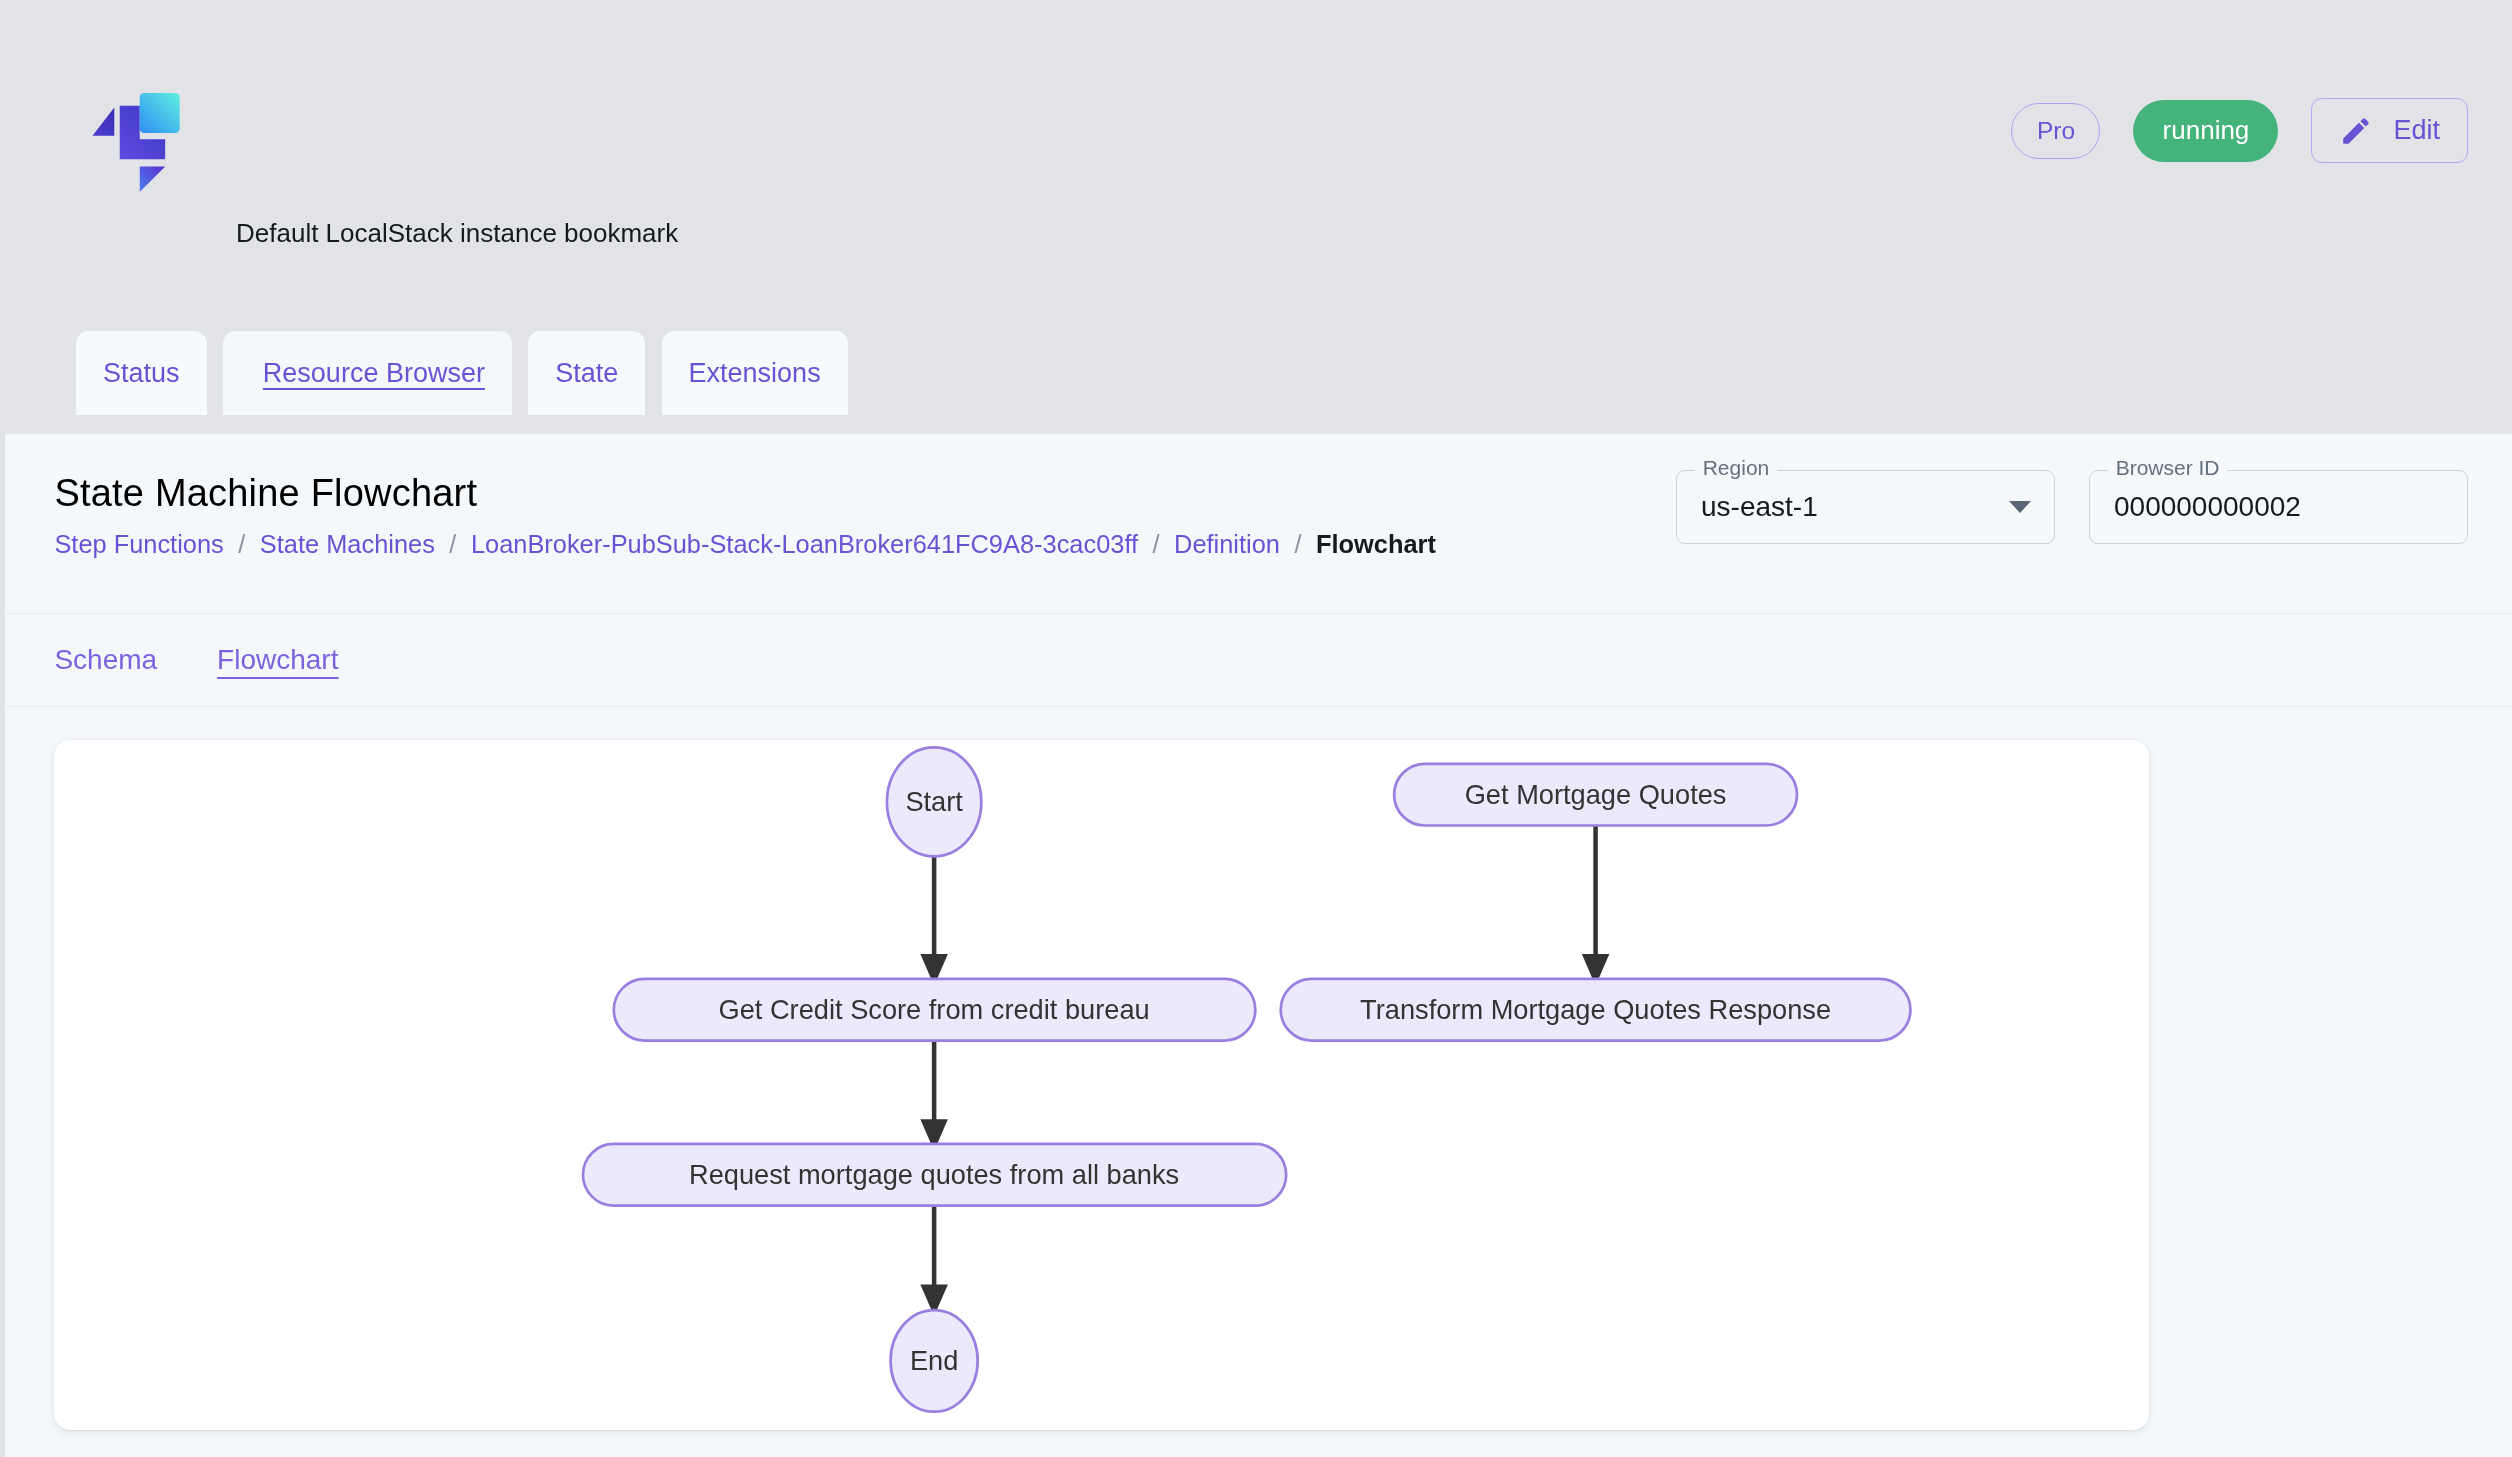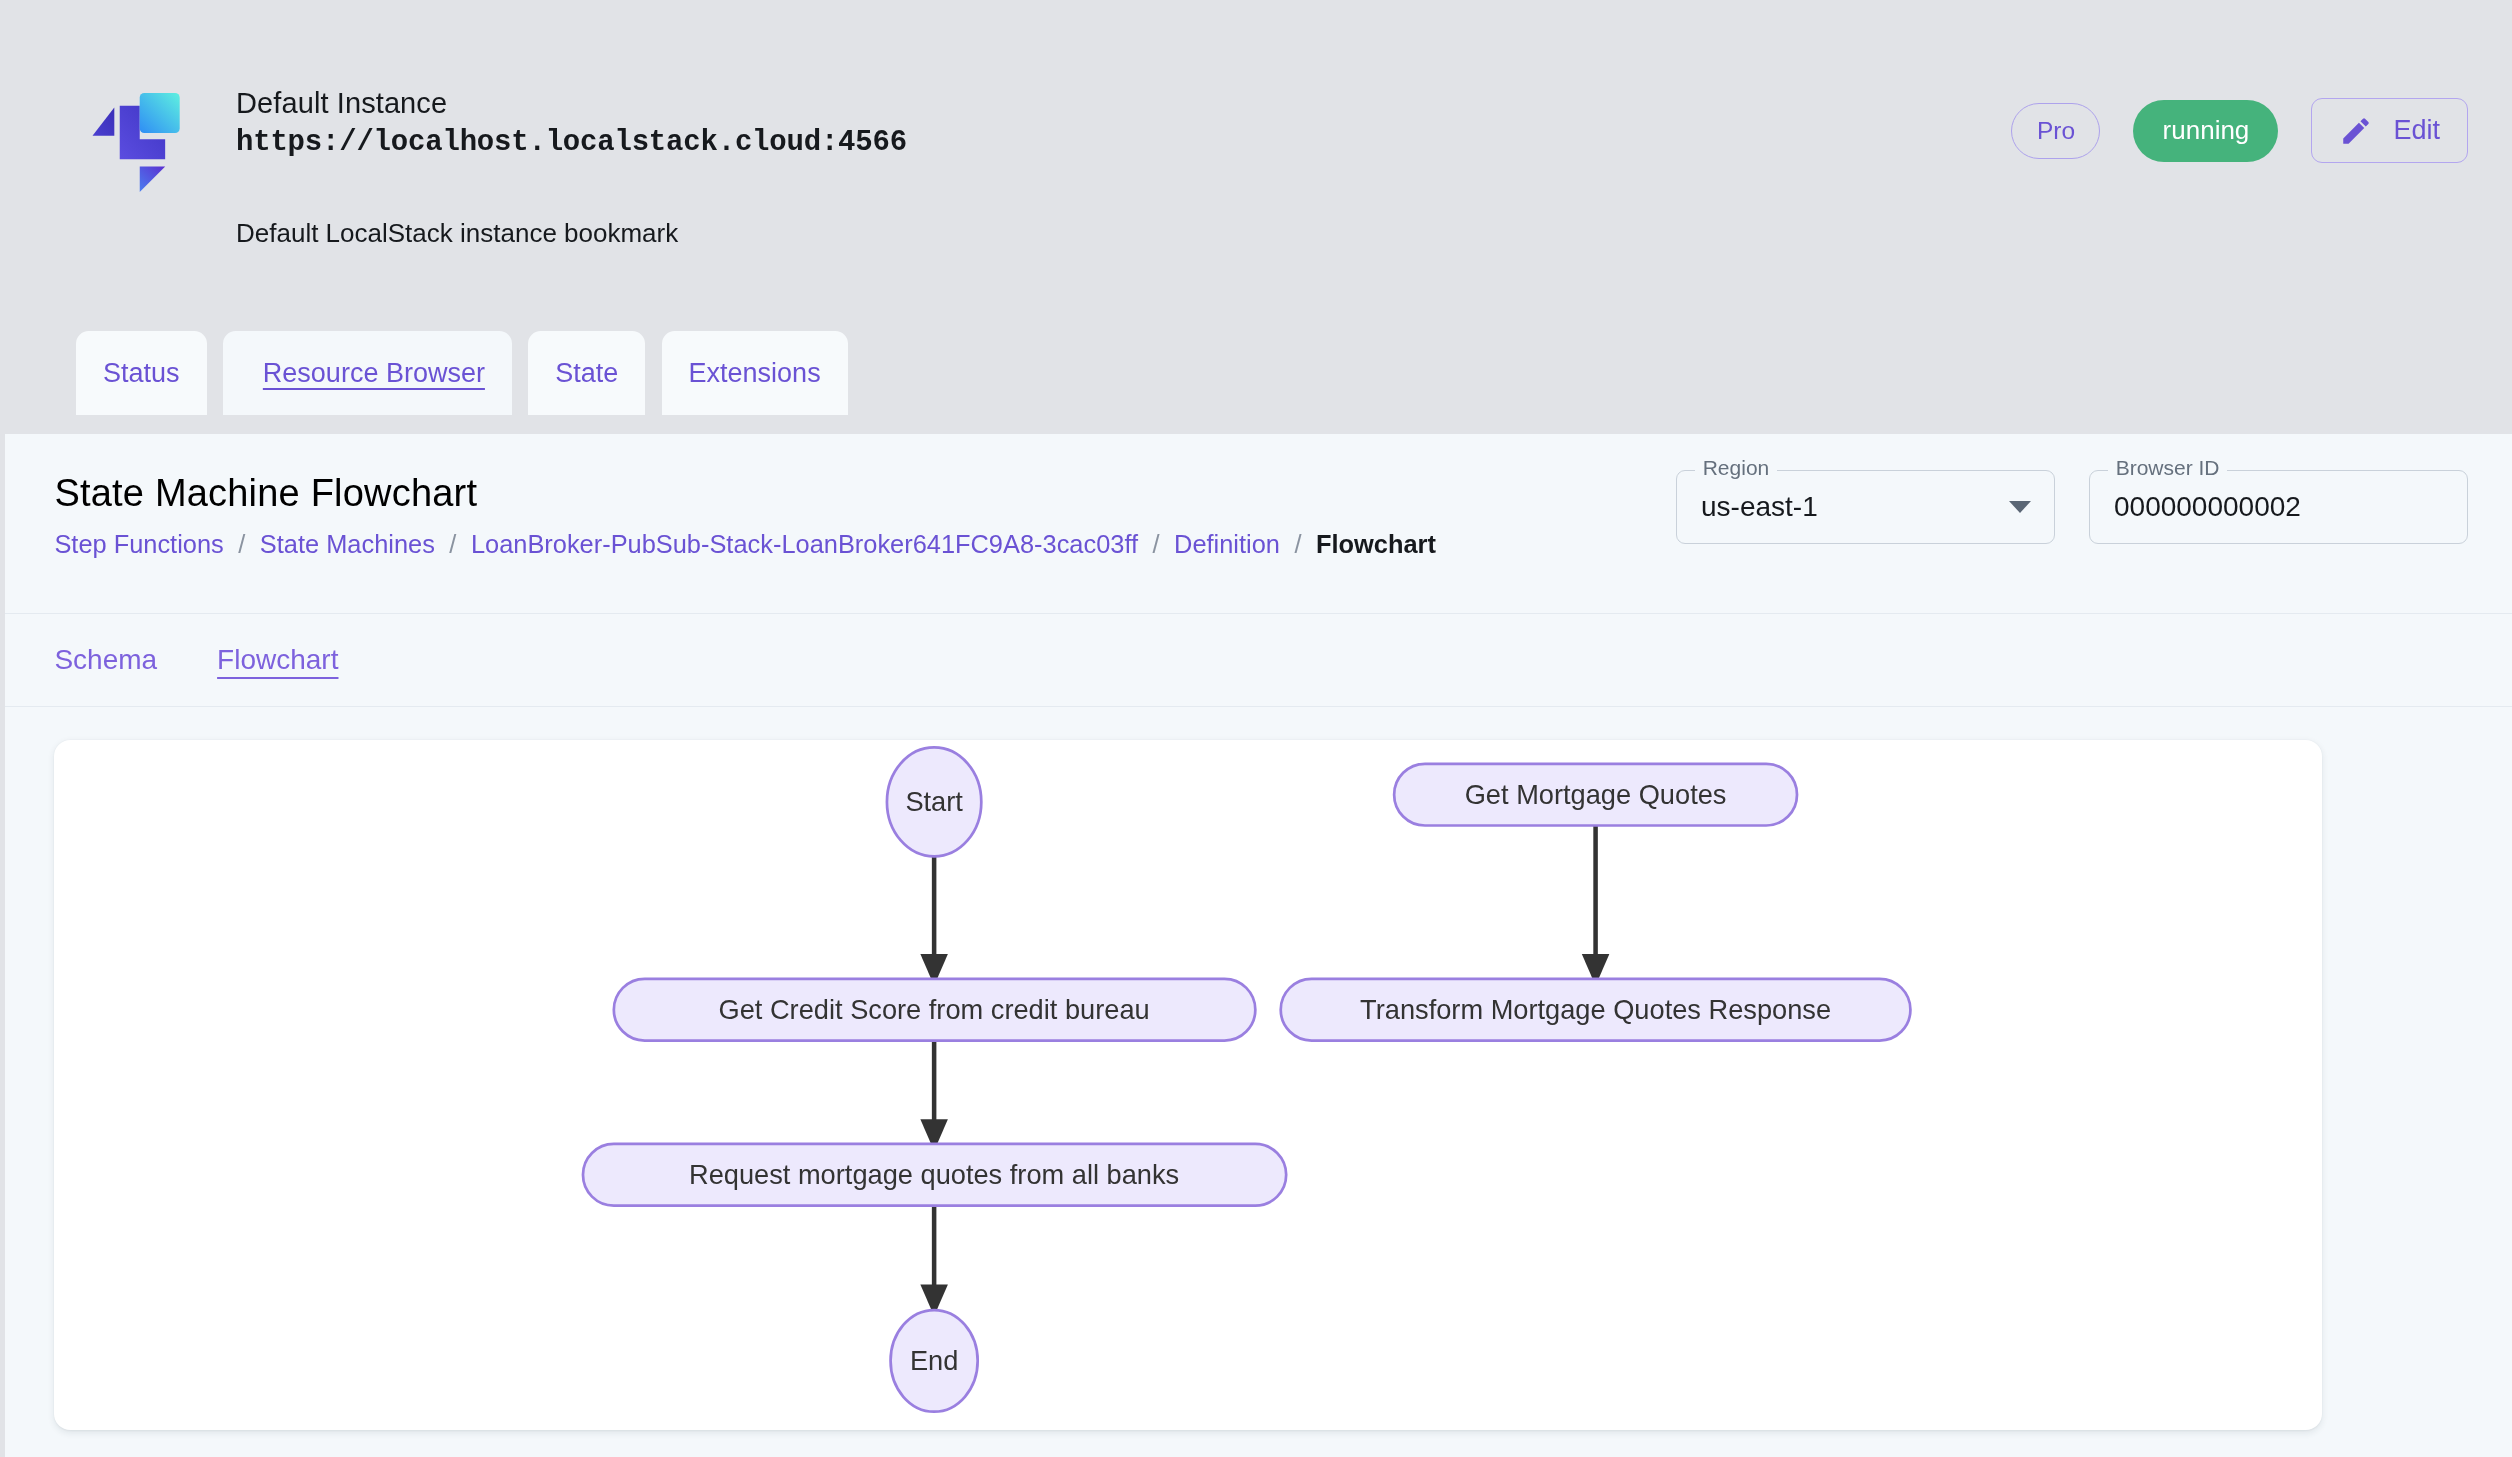--- a/index.html
+++ b/index.html
@@ -104,21 +104,21 @@
   
   .subtabs {
     position: relative; height: 93px; border-bottom: 1.8px solid #e4eaf0;
     display: flex; align-items: center; padding-left: 49px; gap: 60px;
   }
   .subtab { font-size: 28px; color: #7d62dd; }
   .subtab.active { text-decoration: underline; text-underline-offset: 8.2px; }
 
   
   .flow-card {
-    position: absolute; left: 49px; top: 306px; width: 2268px; height: 690px;
+    position: absolute; left: 49px; top: 306px; width: 2095px; height: 690px;
     background: #ffffff; border-radius: 16.3px;
     box-shadow: 0 2.7px 7.3px rgba(25,40,60,0.09), 0 0.9px 1.8px rgba(25,40,60,0.05);
     overflow: hidden;
     text-align: right;
   }
   .flow-svg { position: absolute; left: 0; top: 0; width: 2409px; height: 690px; }
 
   .node-text {
     font-family: "Liberation Sans", sans-serif;
     fill: #333333; font-size: 30px; dominant-baseline: middle; text-anchor: middle;
@@ -152,24 +152,20 @@
                 <stop offset="1" stop-color="#5b2fd0"></stop>
             </linearGradient>
           </defs>
           <path d="M6 58 L30 27 L30 58 Z" fill="url(#gA)"></path>
           <path d="M36 25 L58 25 L58 62 L86 62 L86 84 L36 84 Z" fill="url(#gB)"></path>
           <rect x="58" y="11" width="44" height="44" rx="5" fill="url(#gC)"></rect>
           <path d="M58 92 L86 92 L58 120 Z" fill="url(#gD)"></path>
         </svg>
       </div>
 
-      <div class="brand-text">
-        <div class="instance-name">Default Instance</div>
-        <div class="instance-url">https://localhost.localstack.cloud:4566</div>
-      </div>
     </div>
 
     <div class="instance-desc">Default LocalStack instance bookmark</div>
 
     <div class="header-actions">
       <div class="chip-pro">
         <span>Pro</span>
       </div>
       <div class="chip-running">
         <span>running</span>

